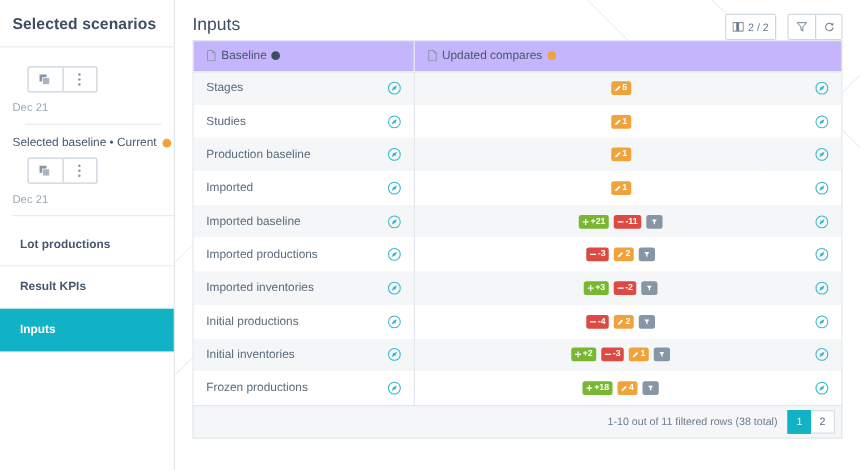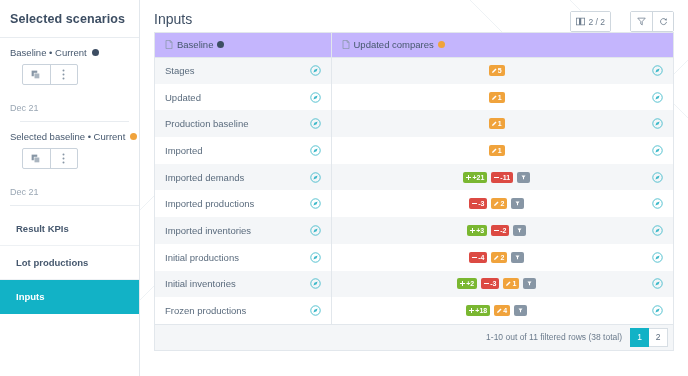--- a/index.html
+++ b/index.html
@@ -31,39 +31,39 @@
     font-size: 9.5px; color: #46586e; white-space: nowrap;
   }
   .dot { width: 7px; height: 7px; border-radius: 50%; display: inline-block; flex: 0 0 auto; }
   .sb-btns { display: flex; margin: 6px 0 0 12px; width: 56px;
              border: 1px solid #c9d2db; border-radius: 2px; background: #fff; }
   .sb-btn {
     flex: 1; height: 19px; display: flex; align-items: center; justify-content: center;
     cursor: pointer;
   }
   .sb-btn + .sb-btn { border-left: 1px solid #c9d2db; }
-  .sb-date { font-size: 9px; color: #9aa7b4; padding: 7px 0 8px 0; margin-top: 11px; }
+  .sb-date { font-size: 9px; color: #9aa7b4; padding: 7px 0 8px 0; }
   .sb-sep { height: 1px; background: #e8ecf0; margin: 0 0 0 10px; }
 
   .sb-navwrap { margin-top: 6px; }
   .sb-nav {
     font-size: 9.5px; font-weight: bold; color: #46586e;
     padding: 11px 10px 11px 16px; cursor: pointer;
     border-bottom: 1px solid #eef1f4;
   }
   .sb-nav.active { background: #12b2c6; color: #ffffff; border-bottom-color: #12b2c6; }
 
   
   .main { flex: 1; height: 376px; position: relative; background: #ffffff; overflow: hidden; }
   .bg-lines { position: absolute; inset: 0; pointer-events: none; }
 
   .m-head { position: relative; padding: 11px 14px 0 14px; }
   .m-titlerow { display: flex; align-items: flex-start; }
   .m-title { font-size: 14px; color: #3d4e63; font-weight: normal; flex: 1; }
-  .m-tools { display: flex; gap: 19px; align-items: flex-start; }
+  .m-tools { display: flex; gap: 9px; align-items: flex-start; }
   .tool-grp { display: flex; border: 1px solid #cfd7de; border-radius: 2px; background: #fff; }
   .tool-btn {
     min-width: 21px; height: 19px; padding: 0 5px;
     display: flex; align-items: center; justify-content: center; gap: 3px;
     font-size: 8.5px; color: #6b7b8c; cursor: pointer; background: #fff;
   }
   .tool-btn + .tool-btn { border-left: 1px solid #cfd7de; }
   .m-sub { font-size: 9px; color: #9aa7b4; padding: 9px 0 9px 0; }
 
   
@@ -114,24 +114,20 @@
 <body>
 
 <div class="app">
 
   <aside class="sidebar">
     <div class="sb-title">Selected scenarios</div>
 
     <div class="sb-scen">
 
       <div>
-        <div class="sb-scen-head">
-          <span>Baseline • Current</span>
-          <span class="dot" style="background:#3d4e63"></span>
-        </div>
         <div class="sb-btns">
           <div class="sb-btn">
             <svg width="10" height="10" viewBox="0 0 16 16">
               <rect x="1" y="1" width="9" height="9" fill="#8796a5"></rect>
               <rect x="5" y="5" width="9" height="9" fill="#aab5c0" stroke="#fff" stroke-width="1"></rect>
             </svg>
           </div>
           <div class="sb-btn">
             <svg width="3" height="11" viewBox="0 0 3 11">
               <circle cx="1.5" cy="1.5" r="1" fill="#8796a5"></circle>
@@ -164,22 +160,22 @@
             </svg>
           </div>
         </div>
         <div class="sb-date">Dec 21</div>
       </div>
     </div>
 
     <div class="sb-sep"></div>
 
     <div class="sb-navwrap">
+      <div class="sb-nav">Lot productions</div>
       <div class="sb-nav">Result KPIs</div>
-      <div class="sb-nav">Lot productions</div>
       <div class="sb-nav active">Inputs</div>
     </div>
   </aside>
 
   <main class="main">
 
     <svg class="bg-lines" width="548" height="376" viewBox="0 0 548 376">
       <line x1="330" y1="0" x2="470" y2="140" stroke="#eef2f5" stroke-width="1"></line>
       <line x1="430" y1="0" x2="548" y2="118" stroke="#eef2f5" stroke-width="1"></line>
       <line x1="548" y1="60" x2="420" y2="188" stroke="#eef2f5" stroke-width="1"></line>
@@ -267,21 +263,21 @@
                   <svg viewBox="0 0 14 14" class="compass">
                     <circle cx="7" cy="7" r="6" fill="none" stroke="#3bb8c9" stroke-width="1.1"></circle>
                     <path d="M9.6 4.4 L5.6 6 L4.4 9.6 L8.4 8 Z" fill="#3bb8c9"></path>
                   </svg>
                 </div>
               </td>
             </tr>
             <tr>
               <td class="c1">
                 <div class="cell1">
-                  <span class="lbl">Updated</span>
+                  <span class="lbl">Studies</span>
                   <svg viewBox="0 0 14 14" class="compass">
                     <circle cx="7" cy="7" r="6" fill="none" stroke="#3bb8c9" stroke-width="1.1"></circle>
                     <path d="M9.6 4.4 L5.6 6 L4.4 9.6 L8.4 8 Z" fill="#3bb8c9"></path>
                   </svg>
                 </div>
               </td>
               <td>
                 <div class="cell2">
                   <div class="badges">
                     <span class="badge b-edit">
@@ -348,21 +344,21 @@
                   <svg viewBox="0 0 14 14" class="compass">
                     <circle cx="7" cy="7" r="6" fill="none" stroke="#3bb8c9" stroke-width="1.1"></circle>
                     <path d="M9.6 4.4 L5.6 6 L4.4 9.6 L8.4 8 Z" fill="#3bb8c9"></path>
                   </svg>
                 </div>
               </td>
             </tr>
             <tr>
               <td class="c1">
                 <div class="cell1">
-                  <span class="lbl">Imported demands</span>
+                  <span class="lbl">Imported baseline</span>
                   <svg viewBox="0 0 14 14" class="compass">
                     <circle cx="7" cy="7" r="6" fill="none" stroke="#3bb8c9" stroke-width="1.1"></circle>
                     <path d="M9.6 4.4 L5.6 6 L4.4 9.6 L8.4 8 Z" fill="#3bb8c9"></path>
                   </svg>
                 </div>
               </td>
               <td>
                 <div class="cell2">
                   <div class="badges">
                     <span class="badge b-add">

